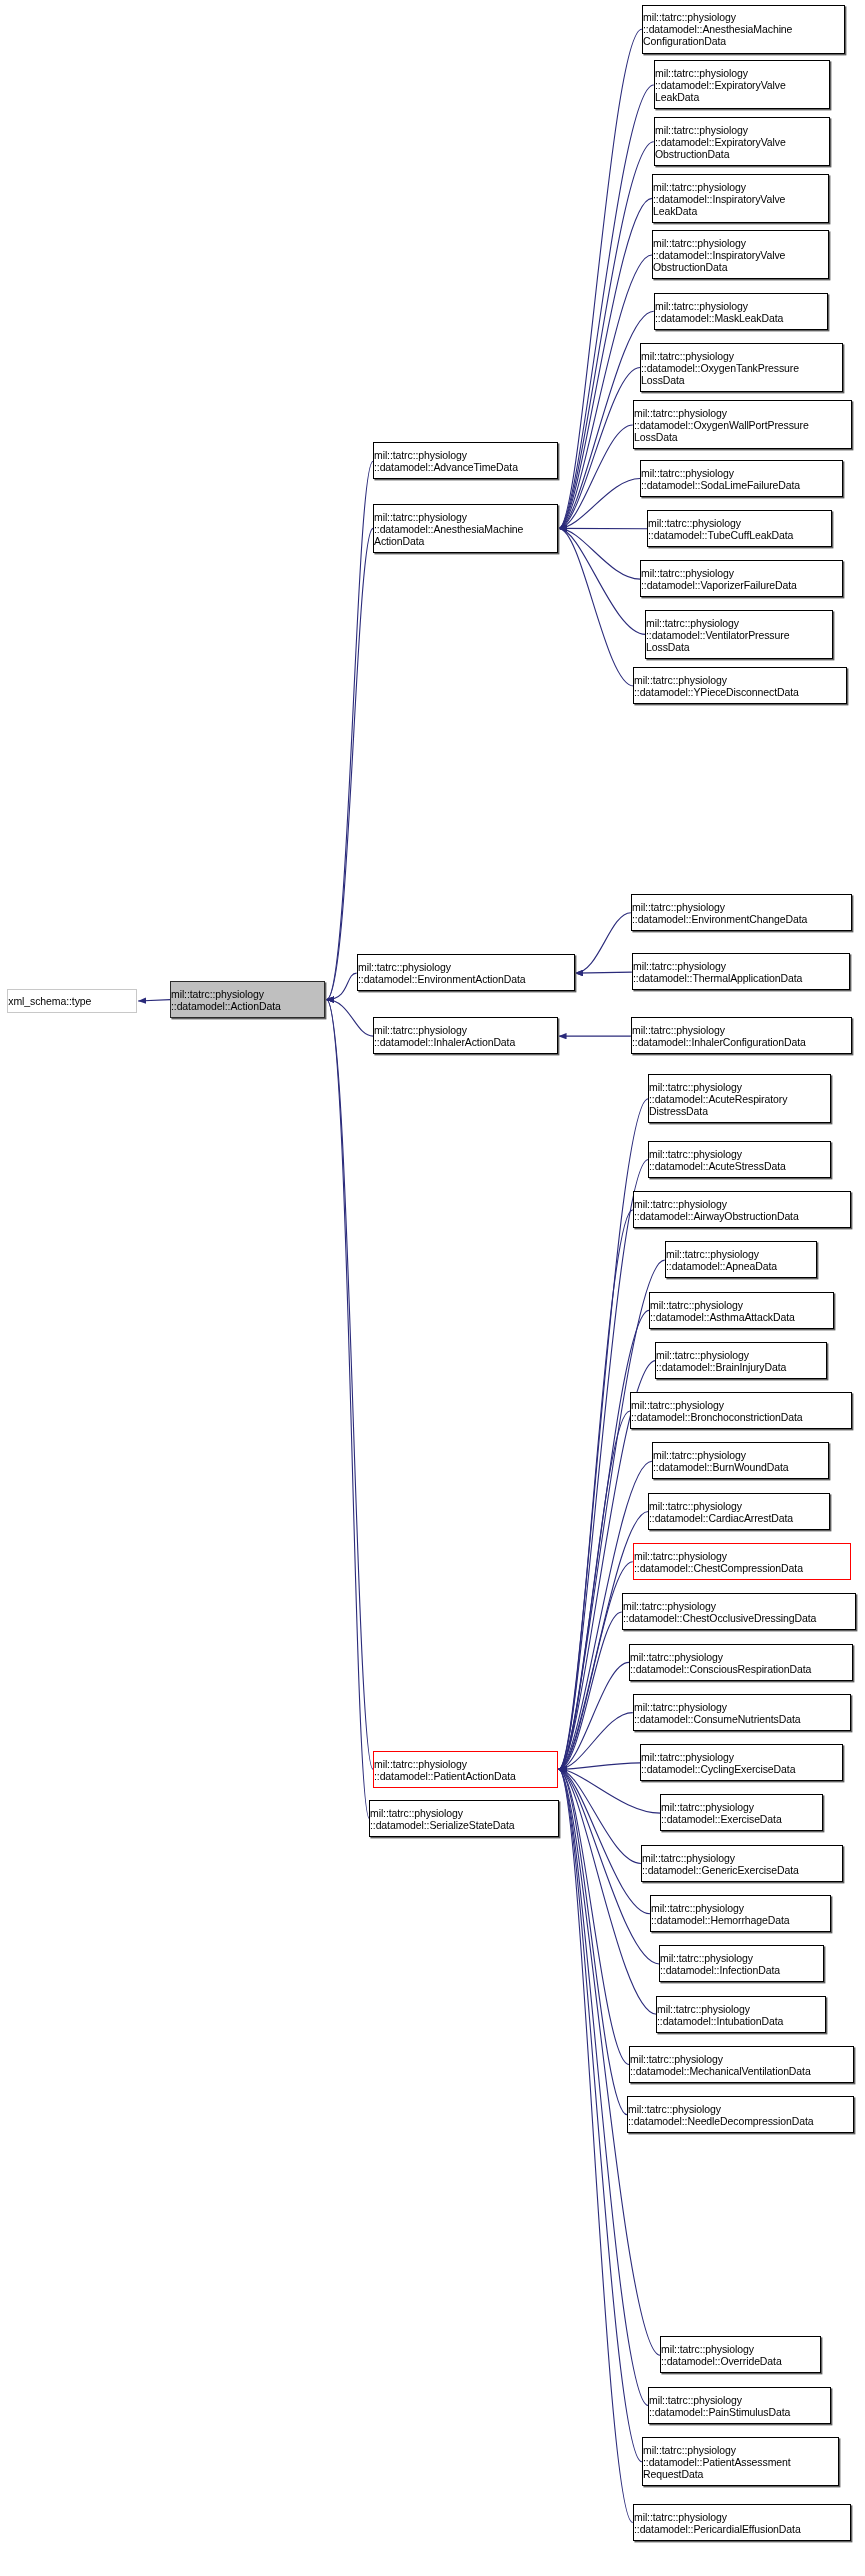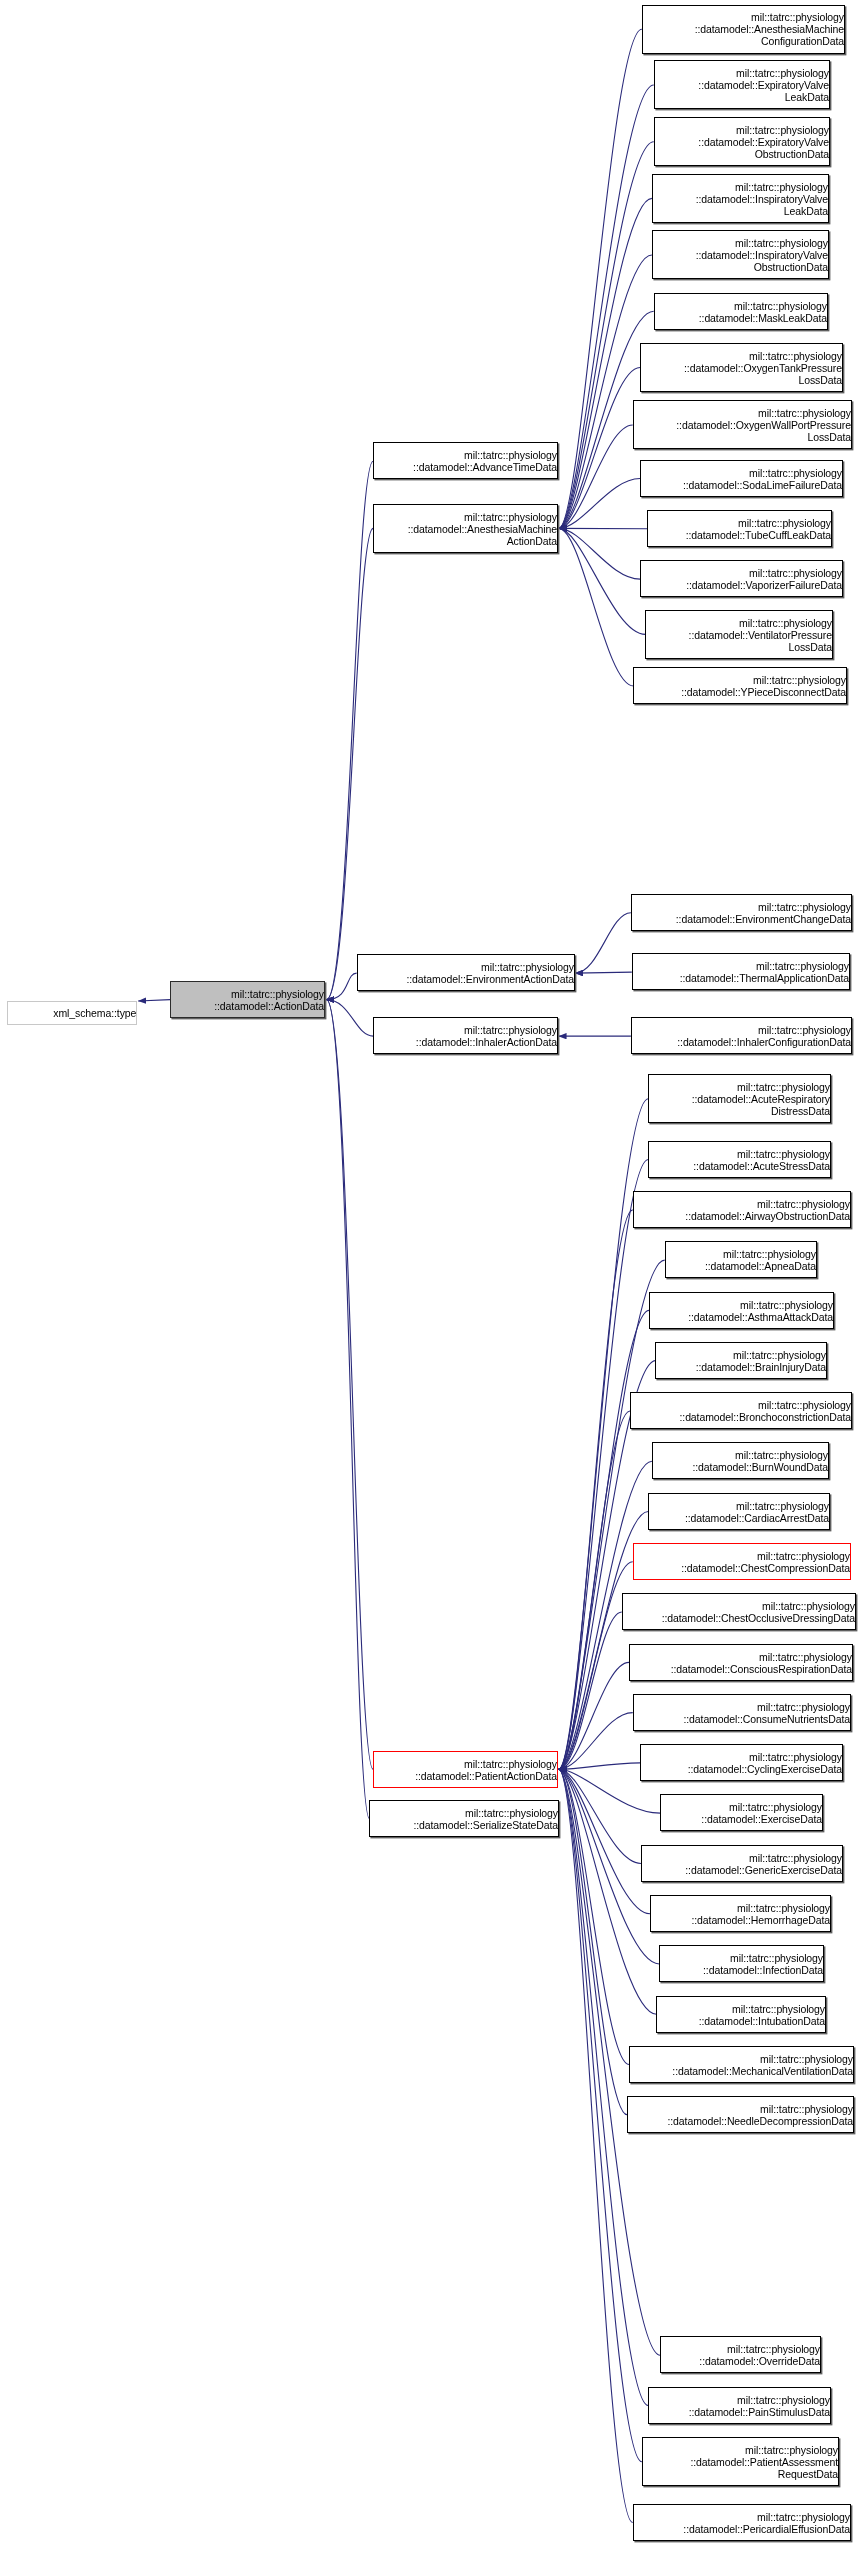--- a/index.html
+++ b/index.html
@@ -1,21 +1,21 @@
 <!DOCTYPE html>
 <html style="font-size:14.6px"><head>
 <meta charset="utf-8">
 <style>
   html,body{margin:0;padding:0;background:#ffffff;}
   body{font-family:"Liberation Sans","DejaVu Sans",sans-serif;}
   #canvas{position:relative;width:866px;height:2576px;background:#fff;overflow:hidden;}
   svg.edges{position:absolute;left:0;top:0;width:866px;height:2576px;pointer-events:none;}
   .node{position:absolute;box-sizing:border-box;display:flex;align-items:center;justify-content:center;
         background:#ffffff;border:0.9px solid #000000;box-shadow:1.4px 1.4px 0 0 #606060;}
-  .node .lbl{display:block;width:100%;text-align:right;font-size:10.5px;line-height:12px;color:#000;
+  .node .lbl{display:block;width:100%;text-align:left;font-size:10.5px;line-height:12px;color:#000;
              white-space:pre-line;letter-spacing:-0.1px;}
   .node.root{background:#bfbfbf;border:0.9px solid #2b2b2b;}
   .node.hilite{border:1.4px solid #ff0000;box-shadow:none;}
   .node.plain{border:0.9px solid #c8c8c8;box-shadow:none;}
 </style>
 </head>
 <body>
 
 <div id="canvas">
   <svg class="edges" id="edge-layer" viewBox="0 0 947 2818" xmlns="http://www.w3.org/2000/svg">
@@ -67,21 +67,21 @@
       <path d="M721,2148.5 C679.2,2148.5 637,1935.5 611,1935.5" fill="none" stroke="#2a2a7a" stroke-width="1.2" marker-end="url(#ah)"></path>
       <path d="M718,2203.5 C677.34,2203.5 637,1935.5 611,1935.5" fill="none" stroke="#2a2a7a" stroke-width="1.2" marker-end="url(#ah)"></path>
       <path d="M688,2258.5 C658.74,2258.5 637,1935.5 611,1935.5" fill="none" stroke="#2a2a7a" stroke-width="1.2" marker-end="url(#ah)"></path>
       <path d="M686,2313.5 C657.5,2313.5 637,1935.5 611,1935.5" fill="none" stroke="#2a2a7a" stroke-width="1.2" marker-end="url(#ah)"></path>
       <path d="M722,2576.5 C679.8199999999999,2576.5 637,1935.5 611,1935.5" fill="none" stroke="#2a2a7a" stroke-width="1.2" marker-end="url(#ah)"></path>
       <path d="M709,2631.5 C671.76,2631.5 637,1935.5 611,1935.5" fill="none" stroke="#2a2a7a" stroke-width="1.2" marker-end="url(#ah)"></path>
       <path d="M702,2693 C667.42,2693 637,1935.5 611,1935.5" fill="none" stroke="#2a2a7a" stroke-width="1.2" marker-end="url(#ah)"></path>
       <path d="M692,2759.5 C661.22,2759.5 637,1935.5 611,1935.5" fill="none" stroke="#2a2a7a" stroke-width="1.2" marker-end="url(#ah)"></path>
     </svg>
   <div id="node-layer">
-      <div class="node plain" style="left: 7.3px; top: 989px; width: 130px; height: 24px; margin-top: 12px;">
+      <div class="node plain" style="left: 7.3px; top: 989px; width: 130px; height: 24px;">
         <span class="lbl">xml_schema::type</span>
       </div>
       <div class="node root" style="left: 170px; top: 981px; width: 155px; height: 37px;">
         <span class="lbl">mil::tatrc::physiology
 ::datamodel::ActionData</span>
       </div>
       <div class="node" style="left: 373px; top: 442px; width: 185px; height: 37px;">
         <span class="lbl">mil::tatrc::physiology
 ::datamodel::AdvanceTimeData</span>
       </div>

